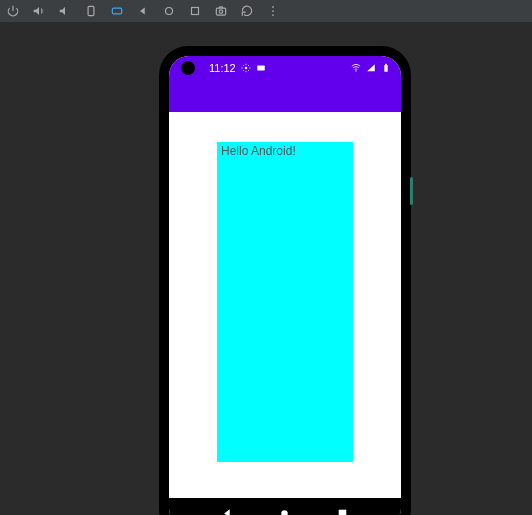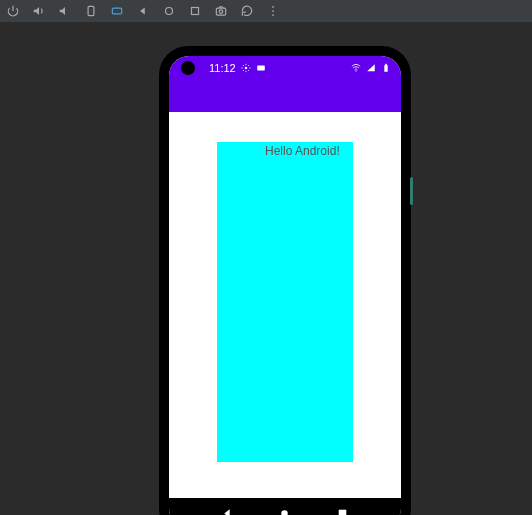--- a/index.html
+++ b/index.html
@@ -108,21 +108,20 @@
     left: 48px;
     top: 30px;
     width: 136px;
     height: 320px;
     background: #00ffff;
     padding: 2px 4px;
   }
   .cyan-box .label {
     font-size: 12px;
     color: #555;
-    margin-left: 44px;
   }
 
   
   .nav-bar {
     position: absolute;
     bottom: 0;
     left: 0;
     width: 100%;
     height: 30px;
     background: #000;

